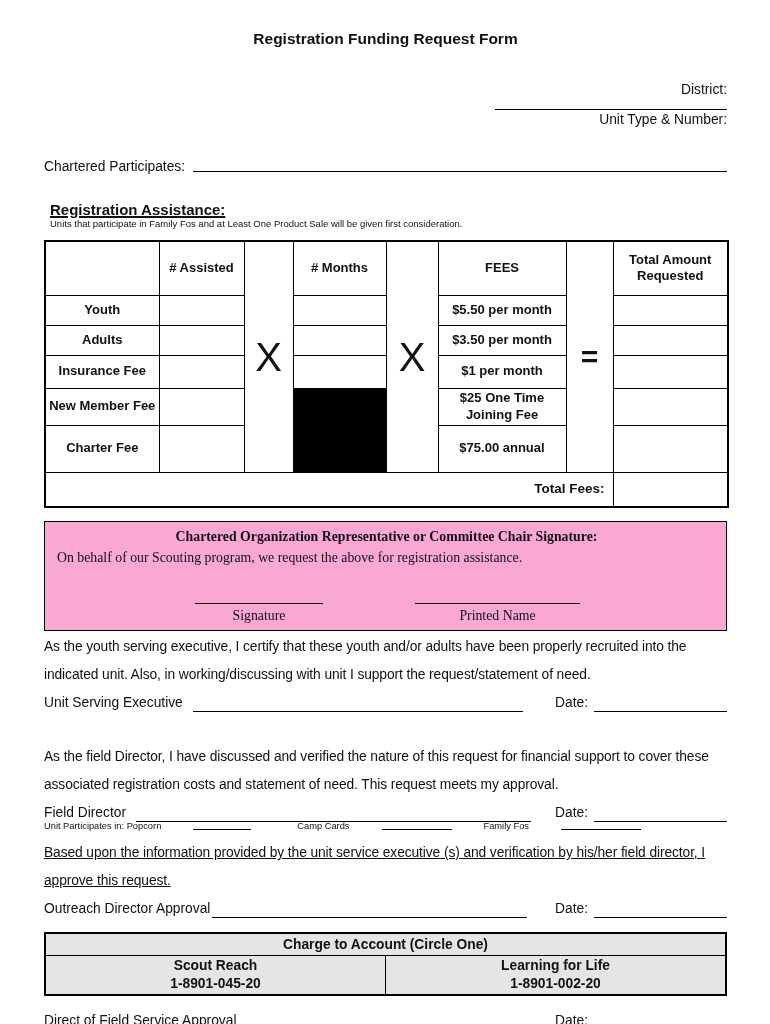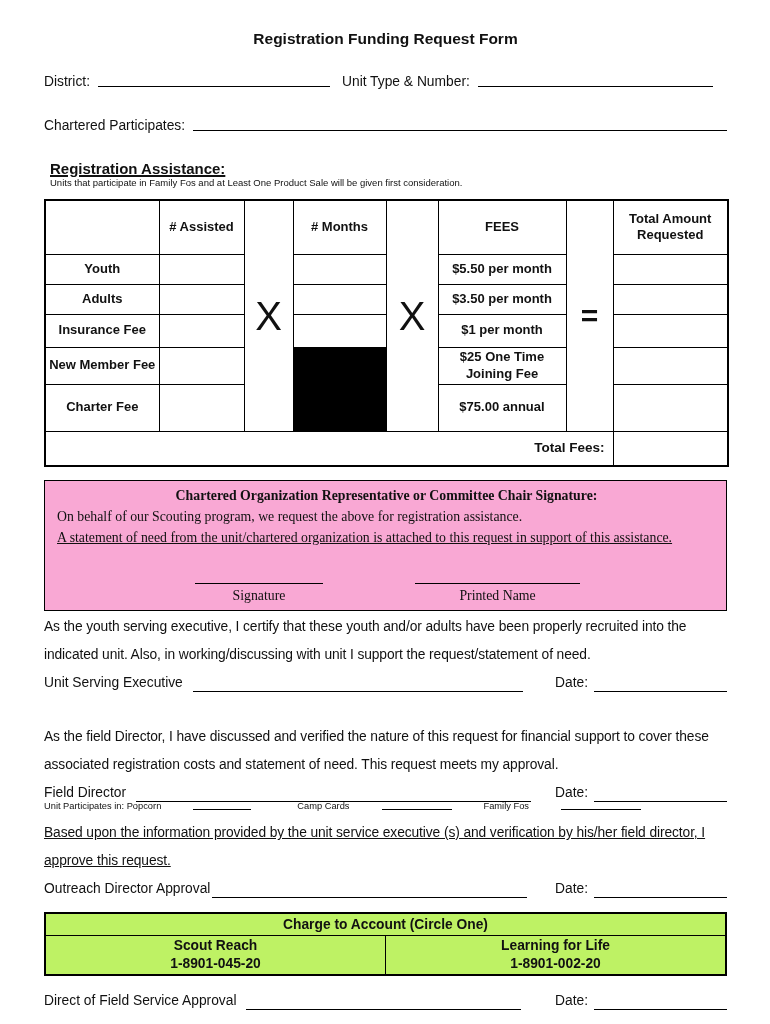--- a/index.html
+++ b/index.html
@@ -5,21 +5,21 @@
   * { margin:0; padding:0; box-sizing:border-box; }
   html,body { width:770px; background:#fff; }
   body { height:1024px; font-family:"Liberation Sans", sans-serif; color:#111; overflow:hidden; }
   .page { padding:0 43px 0 44px; }
 
   .title { text-align:center; font-weight:bold; font-size:15.5px; padding-top:30px; }
 
   .fill-row { display:flex; align-items:flex-end; font-size:13.8px; }
   .line { display:inline-block; border-bottom:1.5px solid #000; height:13px; margin-bottom:2px; }
 
-  .row-district { margin-top:26px; }
+  .row-district { margin-top:34px;flex-direction:column; }
   .row-chartered { margin-top:29px; }
 
   .reg-assist { margin-top:27px; display:flex; align-items:baseline;flex-direction:column; }
   .reg-assist .head { font-weight:bold; font-size:15px; text-decoration:underline; text-decoration-thickness:2px; }
   .reg-assist .note { font-size:9.5px; margin-left:6px; }
 
   table.fee { border-collapse:collapse; width:683px; table-layout:fixed; margin-top:11px; border:2px solid #000; }
   table.fee td { border:1px solid #000; text-align:center; font-weight:bold; font-size:13px; line-height:1.25; padding:0; vertical-align:middle; }
   table.fee td.op-x { font-size:40px; font-weight:400; }
   table.fee td.op-eq { font-size:30px; font-weight:bold; }
@@ -37,21 +37,21 @@
   .para { width:690px; font-size:13.8px; line-height:28px; letter-spacing:-0.1px; }
   .mt2 { margin-top:2px; } .mt8 { margin-top:8px;text-decoration:underline; } .mt26 { margin-top:26px; }
 
   .exec-row, .fd-row, .od-row, .dfs-row { line-height:28px; }
   .date-label { margin-left:auto; }
 
   .tiny-row { display:flex; align-items:flex-end; font-size:9.3px; margin-top:-6px;gap:32px; }
   .tiny-row .line { height:8px; margin-bottom:1px; border-bottom:1px solid #000; }
 
   table.charge { border-collapse:collapse; width:683px; table-layout:fixed; margin-top:9px; border:2px solid #000; }
-  table.charge td { border:1px solid #000; background:#bef264; text-align:center; font-weight:bold; font-size:13.8px; padding:1px 0;margin-top:14px; }
+  table.charge td { border:1px solid #000; background:#e5e5e5; text-align:center; font-weight:bold; font-size:13.8px; padding:1px 0;margin-top:14px; }
   table.charge .hdr td { height:22px; }
   table.charge .body td { line-height:18px; height:40px; }
 
   .dfs-row { margin-top:11px; }
 </style>
 </head>
 <body>
 
 <div class="page">
 
@@ -134,21 +134,20 @@
     <tr style="height:35px">
       <td class="total-lbl" colspan="7">Total Fees:</td>
       <td></td>
     </tr>
   </tbody>
     </table>
 
   <div class="gray-box">
     <div class="box-title">Chartered Organization Representative or Committee Chair Signature:</div>
     <div>On behalf of our Scouting program, we request the above for registration assistance.</div>
-    <div class="underlined">A statement of need from the unit/chartered organization is attached to this request in support of this assistance.</div>
     <div class="sig-row">
       <div class="sig-item" style="margin-left:138px; width:128px;">
         <div class="sig-line"></div>
         <div class="sig-label">Signature</div>
       </div>
       <div class="sig-item" style="margin-left:92px; width:165px;">
         <div class="sig-line"></div>
         <div class="sig-label">Printed Name</div>
       </div>
     </div>

